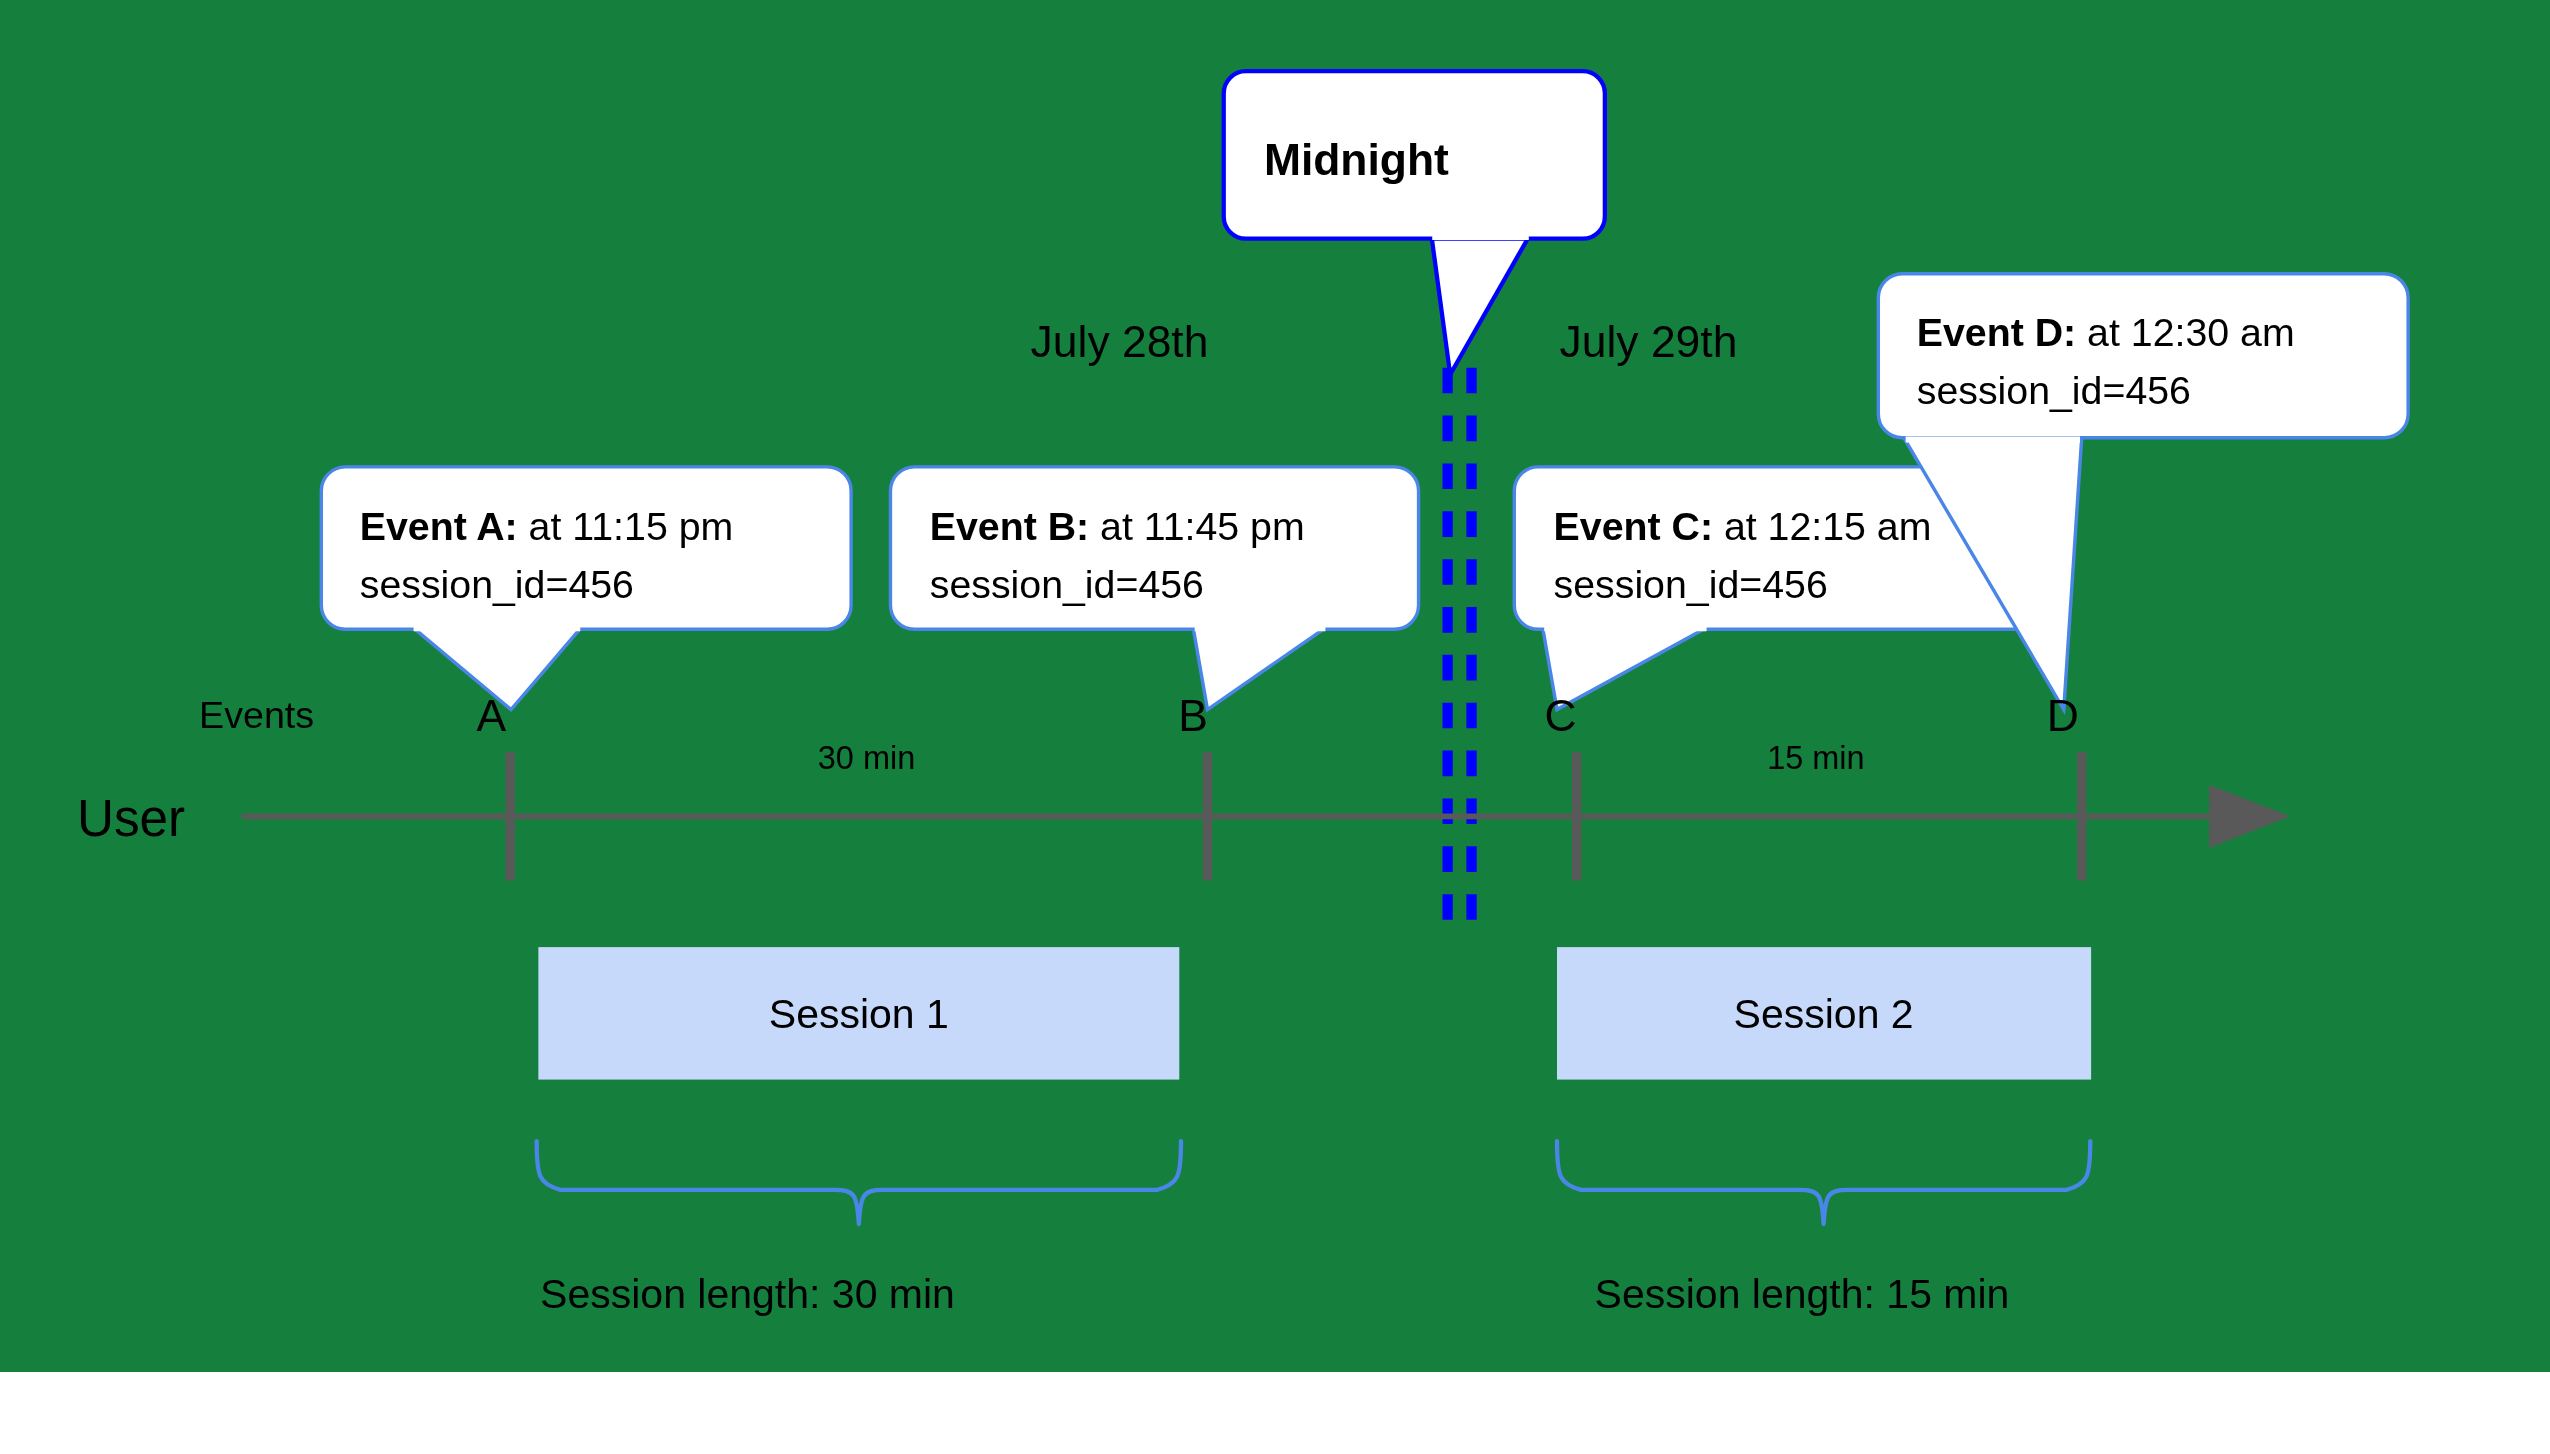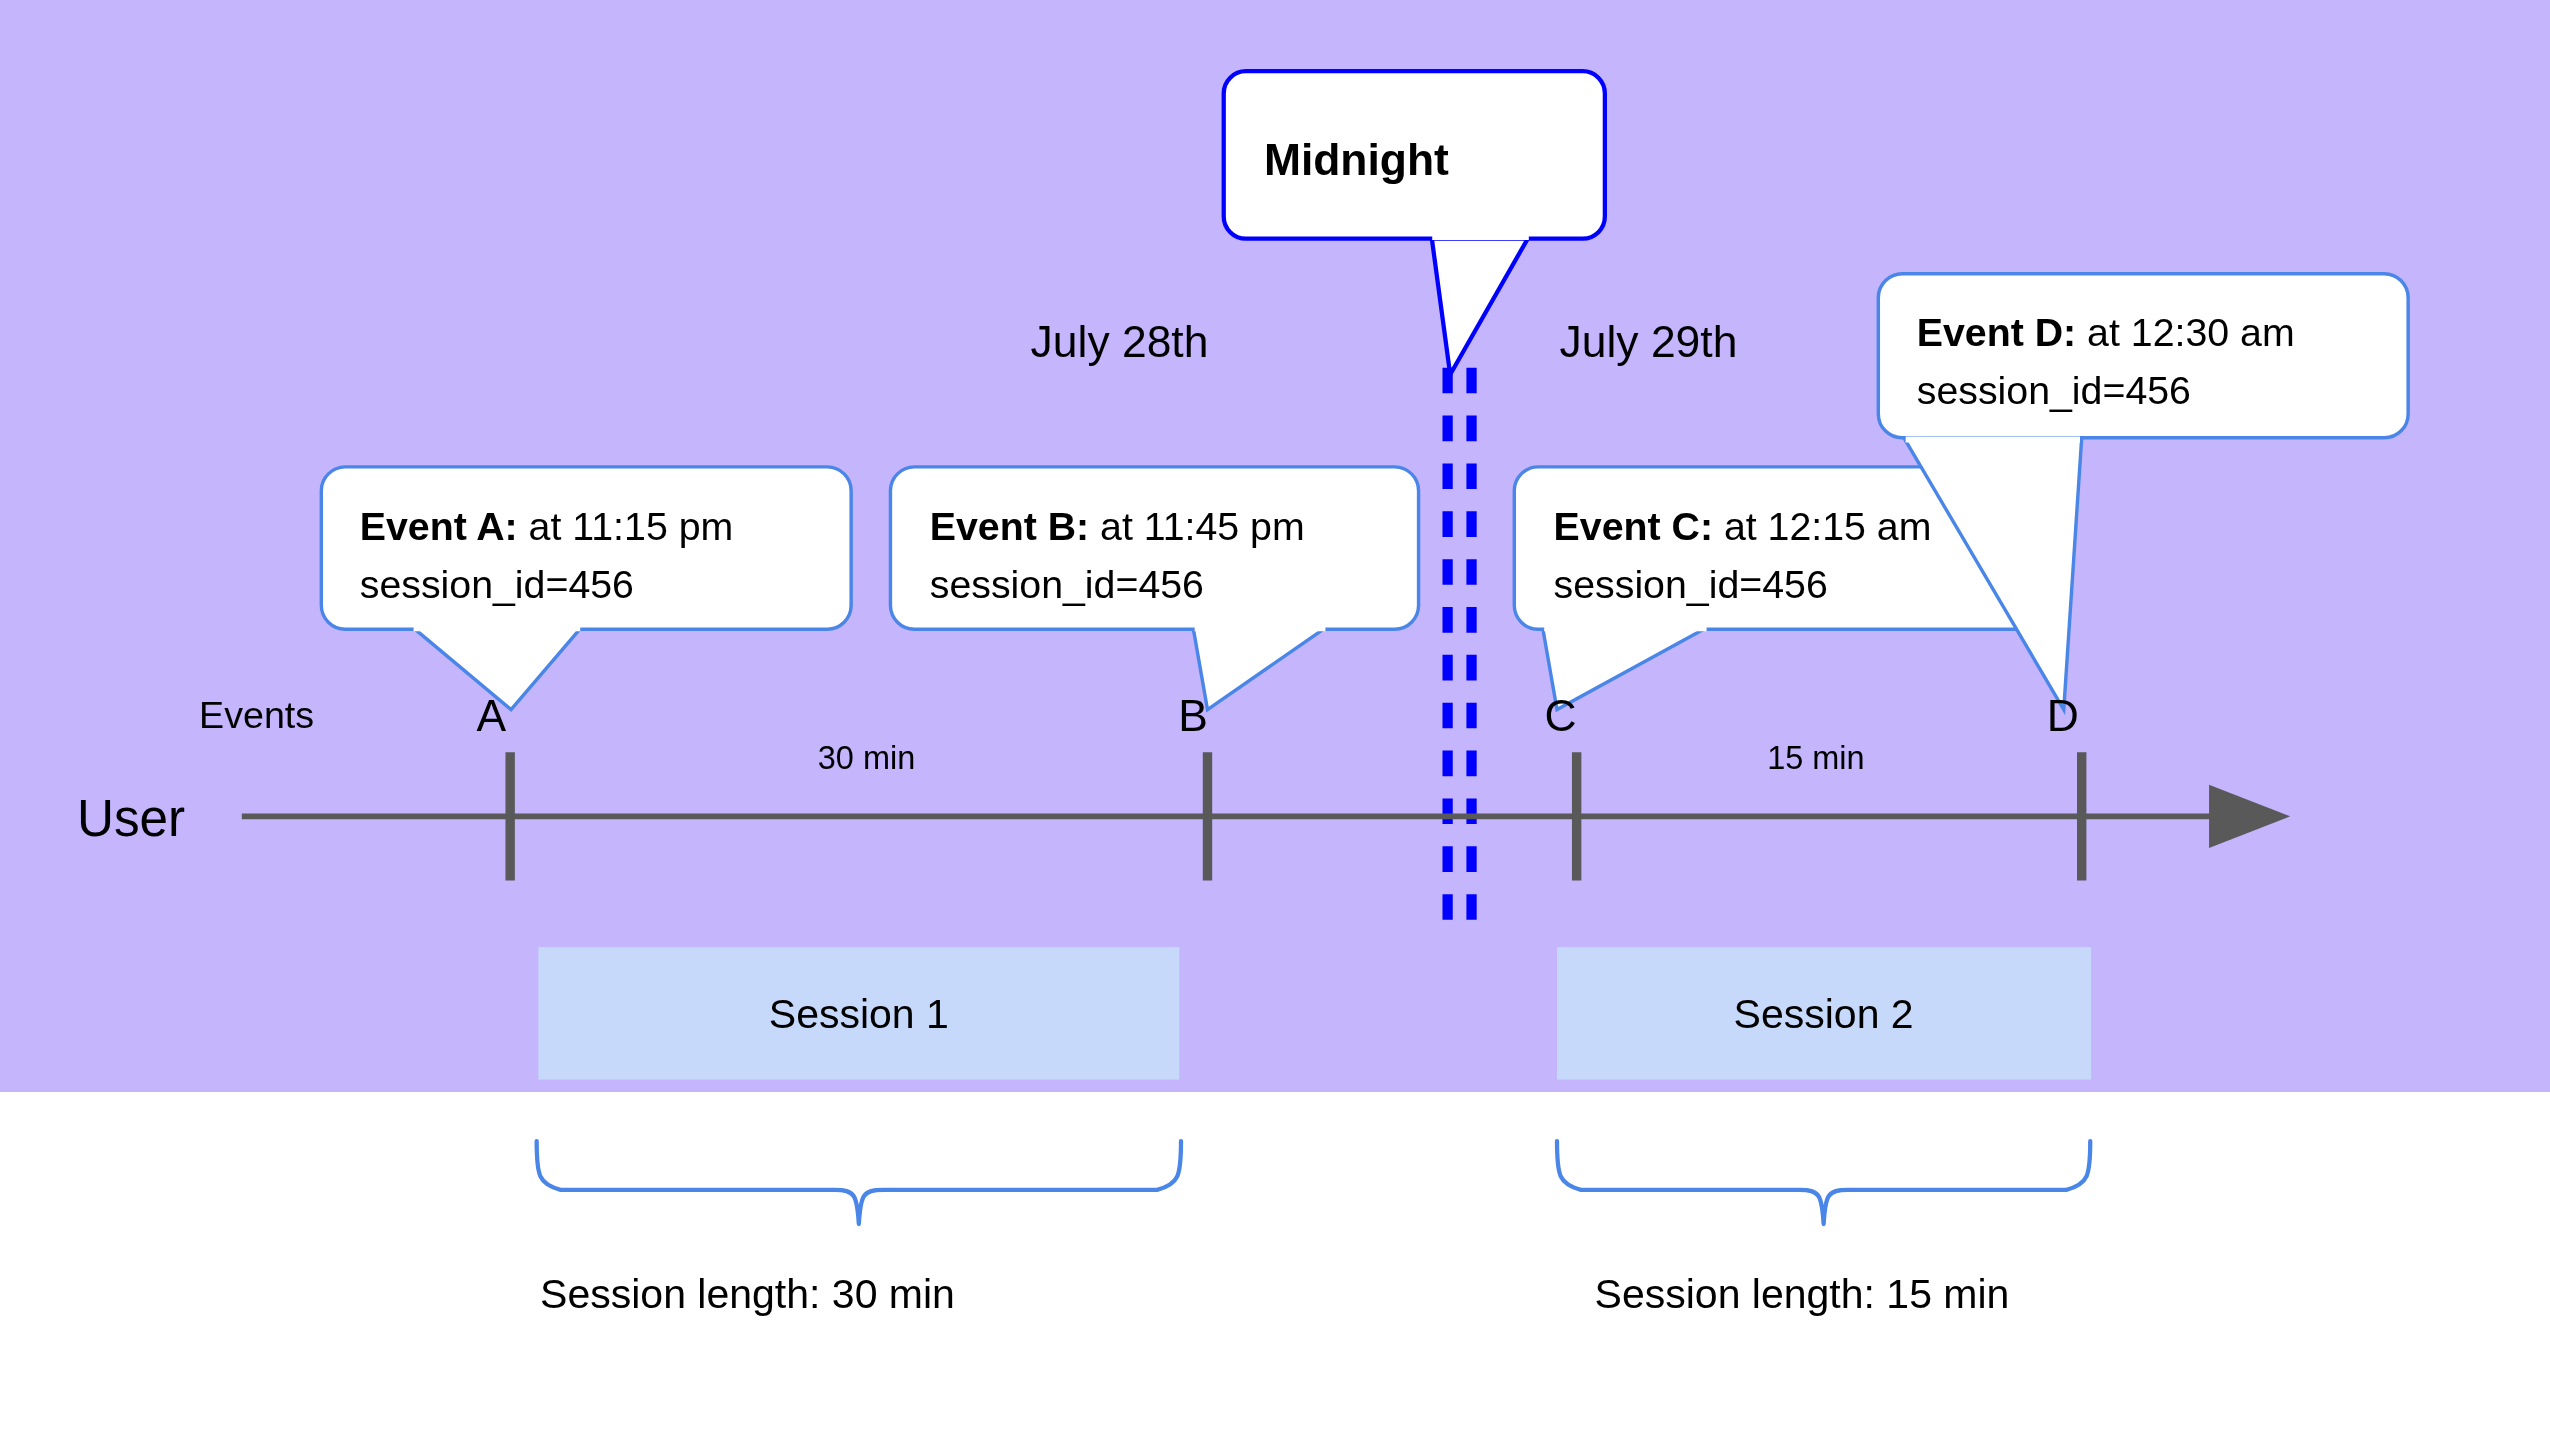--- a/index.html
+++ b/index.html
@@ -9,22 +9,22 @@
   }
   body {
     width: 2550px;
     height: 1455px;
     font-family: "Liberation Sans", sans-serif;
     overflow: hidden;
   }
   #diagram-root {
     position: relative;
     width: 2550px;
-    height: 1092px;
-    background: #c4b5fd;
+    height: 1372px;
+    background: #15803d;
   }
   svg.canvas {
     position: absolute;
     top: 0;
     left: 0;
     width: 2550px;
     height: 1455px;
     display: block;
   }
   text {

